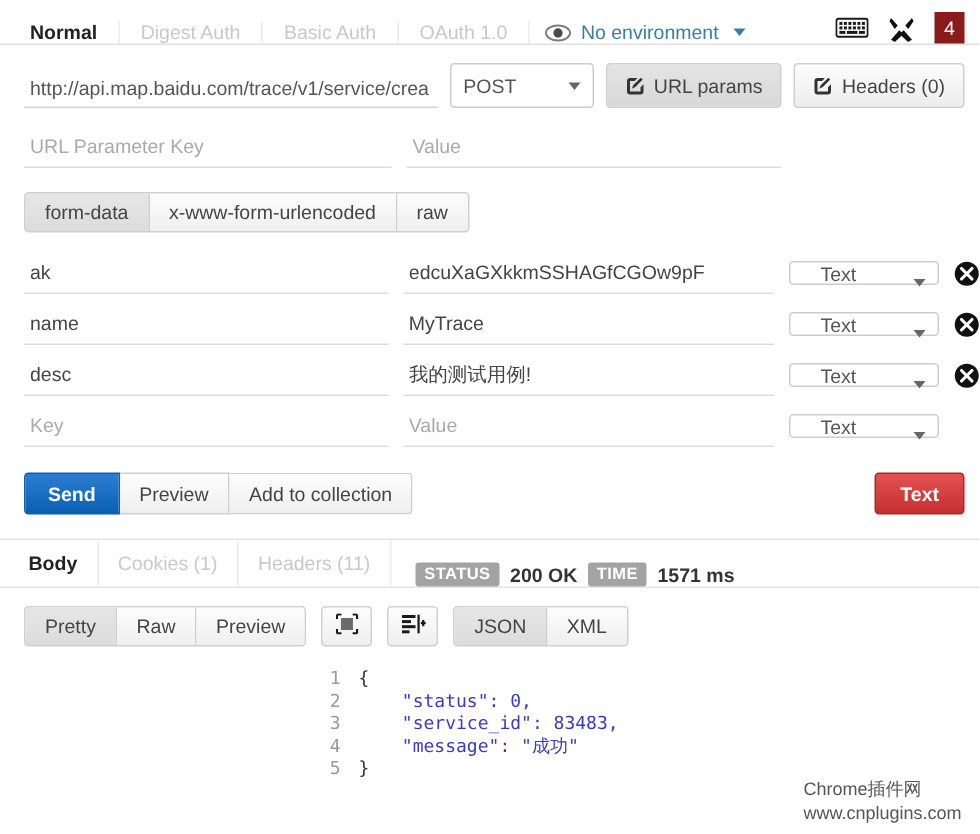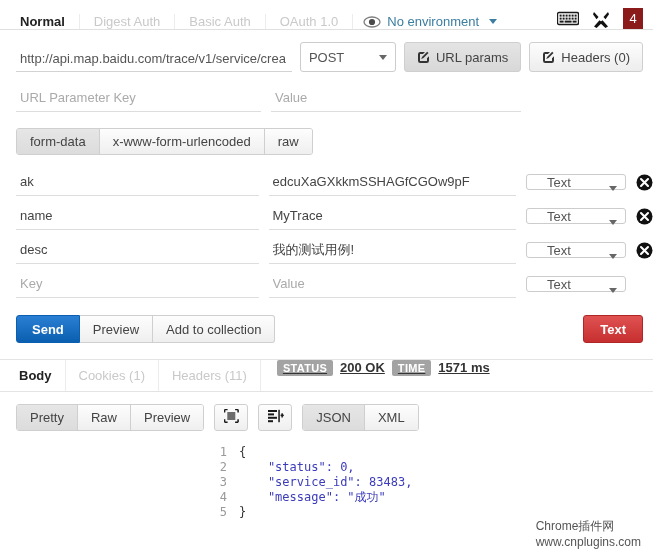--- a/index.html
+++ b/index.html
@@ -168,21 +168,21 @@
 
   
   .resp-divider { border-top: 1px solid #e3e3e3; margin-top: 16px; }
   .respbar { display: flex; align-items: stretch; height: 32px; padding-left: 6px;
              border-bottom: 1px solid #e3e3e3; }
   .resp-tab {
     display:flex;align-items:center;padding:0 13px;font-size:13px;color:#c9c9c9;
     border-right:1px solid #ececec; cursor:pointer; white-space:nowrap;
   }
   .resp-tab.active { color:#222; font-weight:bold; }
-  .statuswrap { display:flex; align-items:flex-start; gap:7px; padding-left:16px;text-decoration:underline; }
+  .statuswrap { display:flex; align-items:flex-end; gap:7px; padding-left:16px; }
   .lbl-badge {
     background:#a3a3a3; color:#fff; font-size:11px; font-weight:bold;
     padding:2px 6px; letter-spacing:0.3px; border-radius:2px;
   }
   .stat-text { font-size:13px; color:#333; font-weight:bold; }
 
   
   .prettyrow { display:flex; align-items:center; padding: 12px 0 0 16px; gap: 10px; }
   .grp { display:flex; border:1px solid #cfcfcf; border-radius:3px; overflow:hidden; }
   .grp .gb {

